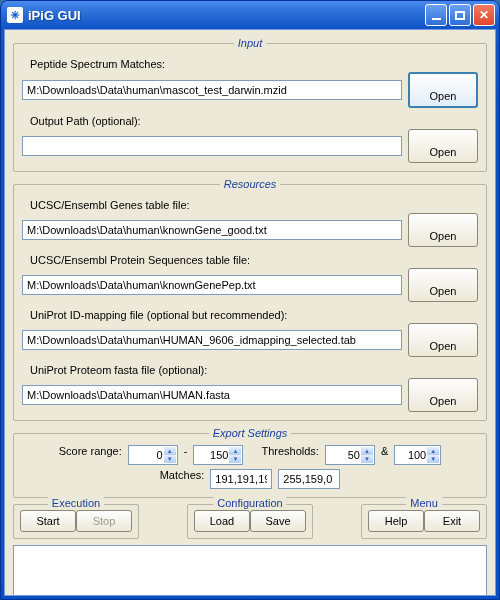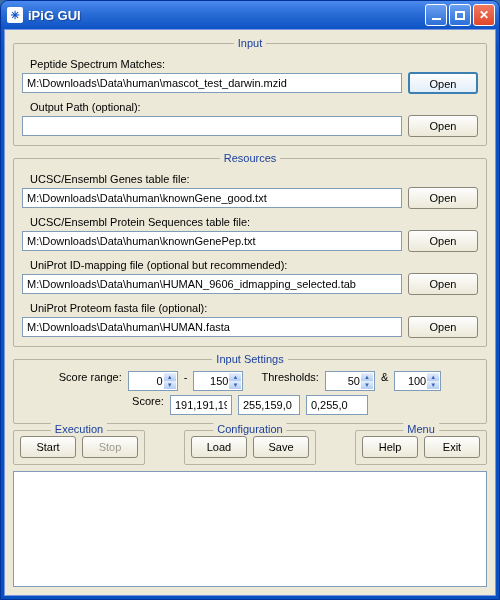--- a/index.html
+++ b/index.html
@@ -77,20 +77,21 @@
     border-radius: 2px;
     padding: 6px 8px 8px 8px;
   }
   legend {
     color: #1a3f9c;
     padding: 0 4px;
     font-size: 11px;
     text-align: left;
     margin-left: auto;
     margin-right: auto;
+    font-style: italic;
   }
   
   fieldset > legend { display: table; margin: 0 auto; }
 
   .lbl {
     color: #000;
     font-size: 11px;
     margin: 3px 0 2px 0;
     display: block;
     padding-left: 8px;
@@ -111,21 +112,21 @@
     color: #000;
   }
   .btn {
     height: 22px;
     min-width: 70px;
     background: linear-gradient(180deg,#fdfdfd,#ece9d8);
     border: 1px solid #8a867a;
     border-radius: 3px;
     font-family: Tahoma, Arial, sans-serif;
     font-size: 11px;
-    padding: 4px 12px;
+    padding: 16px 12px;
     cursor: pointer;
   }
   .btn.selected {
     border: 2px solid #3c7fb1;
     background: linear-gradient(180deg,#fdfdfd,#e2eefb);
     height: 22px;
   }
   .btn:disabled { color: #9e9a91; }
 
   .spacer { height: 4px; }
@@ -175,21 +176,20 @@
 
   .btn-row {
     display: flex;
     gap: 8px;
   }
   .btn-group {
     border: 1px solid #b8b4a3;
     border-radius: 2px;
     padding: 5px 6px 6px 6px;
     display: flex;
-    gap: 6px;
     position: relative;
     justify-content: flex-end;
   }
   .btn-group .glegend {
     position: absolute;
     top: -8px;
     left: 50%;
     transform: translateX(-50%);
     background: #ece9d8;
     color: #1a3f9c;
@@ -270,21 +270,21 @@
       <div class="spacer"></div>
 
       <span class="lbl">UniProt Proteom fasta file  (optional):</span>
       <div class="row">
         <input type="text" class="txt" value="M:\Downloads\Data\human\HUMAN.fasta" style="">
         <button class="btn">Open</button>
       </div>
     </fieldset>
 
     <fieldset>
-      <legend>Input Settings</legend>
+      <legend>Export Settings</legend>
 
       <div class="export-row">
         <span class="plain-lbl">Score range:</span>
         <div class="spin">
           <span>0</span>
           <div class="spin-btns">
               <div class="spin-btn">▲</div>
               <div class="spin-btn">▼</div>
             </div>
         </div>
@@ -311,24 +311,23 @@
           <div class="spin-btns">
               <div class="spin-btn">▲</div>
               <div class="spin-btn">▼</div>
             </div>
         </div>
       </div>
 
       <div class="spacer"></div>
 
       <div class="export-row">
-        <span class="plain-lbl">Score:</span>
+        <span class="plain-lbl">Matches:</span>
         <input type="text" class="mini-txt" value="191,191,191" style="">
         <input type="text" class="mini-txt" value="255,159,0" style="">
-        <input type="text" class="mini-txt" value="0,255,0" style="">
       </div>
     </fieldset>
 
     <div class="btn-row">
       <div class="btn-group execg">
         <span class="glegend">Execution</span>
         <button class="btn small">Start</button>
         <button class="btn small" disabled="">Stop</button>
       </div>
       <div class="btn-group confg">

